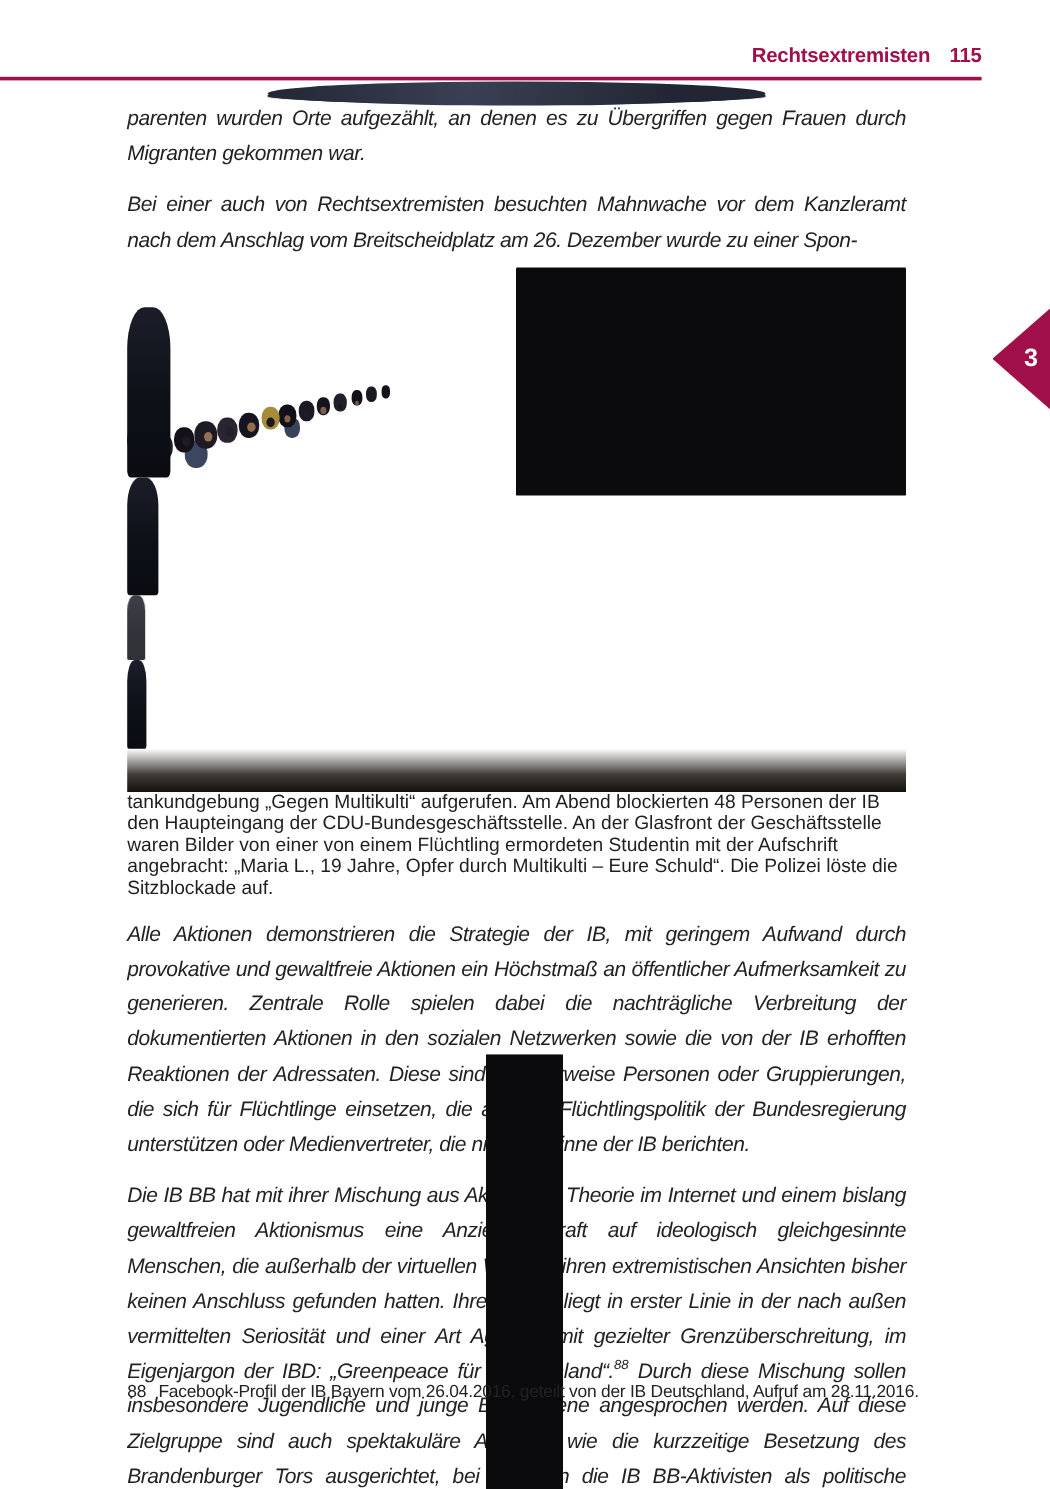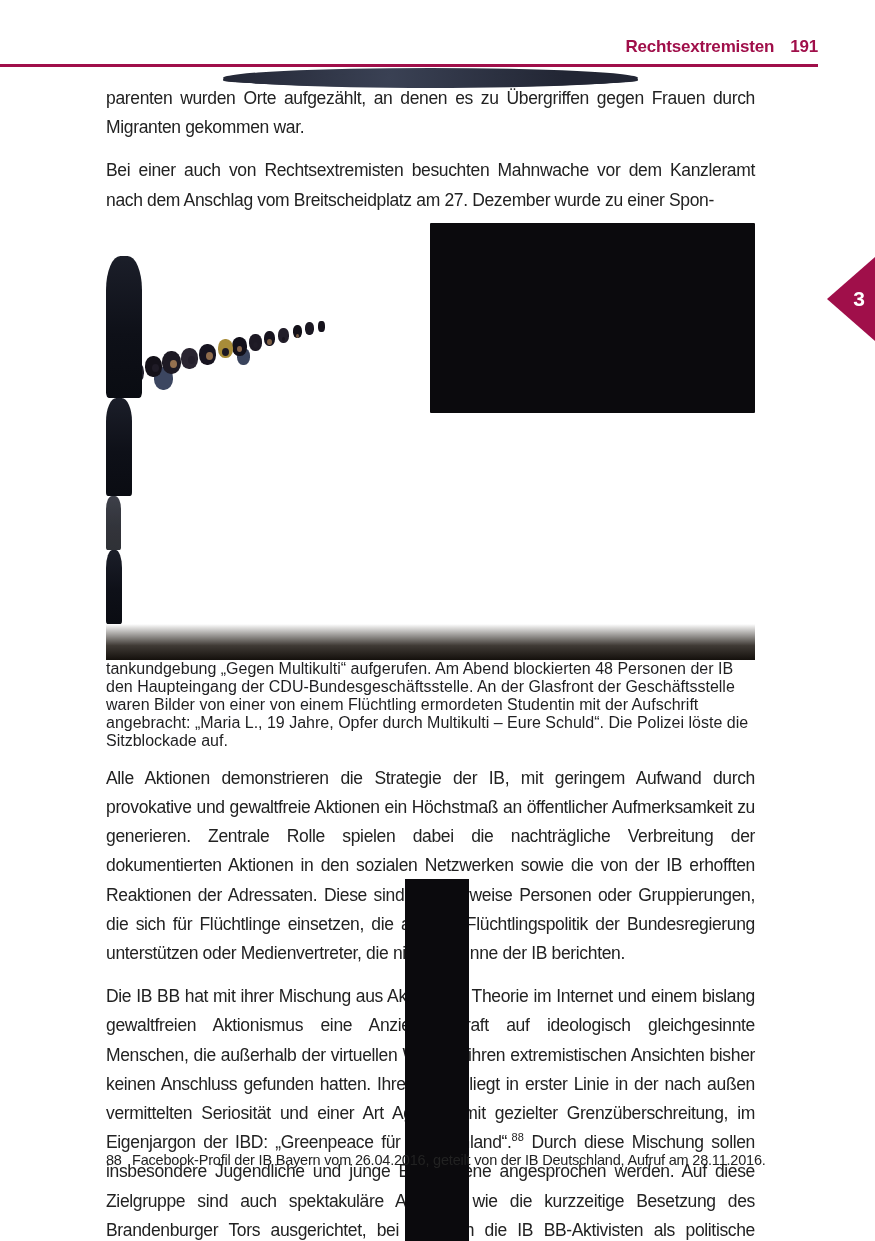--- a/index.html
+++ b/index.html
@@ -21,21 +21,21 @@
     position:absolute; top:257px; right:0; width:48px; height:84px;
     background:var(--accent); clip-path:polygon(100% 0, 100% 100%, 0 50%);
     display:flex; align-items:center; justify-content:flex-end; padding-right:10px;
     color:#fff; font-weight:bold; font-size:21px;
   }
 
   
   main { position:absolute; left:106px; top:84px; width:649px; }
   main p {
     margin:0 0 14px; font-size:17.5px; line-height:29.2px; letter-spacing:-0.35px;
-    text-align:justify; color:#222; hyphens:auto;
+    text-align:justify; color:#222; hyphens:auto;font-style:italic;
   }
   p.cont { margin-bottom:0; }
 
   
   .photo {
     float:right; width:325px; height:190px; margin:8px 0 24px 24px;
     position:relative; overflow:hidden; background:#0b0a0d; border-radius:1px;
   }
   .ph-upper {
     left:0; top:0; width:78%; height:56%;
@@ -117,33 +117,33 @@
   }
   .fn-num { flex:0 0 26px; }
 </style>
 </head>
 <body>
 
 <div class="page">
 
   <header class="page-header">
     <div class="header-titles">
-      <span>Rechtsextremisten</span><span class="header-pagenum">191</span>
+      <span>Rechtsextremisten</span><span class="header-pagenum">115</span>
     </div>
     <div class="header-rule"></div>
   </header>
 
   <div class="chapter-tab">
     <span>3</span>
   </div>
 
   <main>
     <p>parenten wurden Orte aufgezählt, an denen es zu Übergriffen gegen Frauen durch Migranten gekommen war.</p>
 
-    <p class="cont">Bei einer auch von Rechtsextremisten besuchten Mahnwache vor dem Kanzleramt nach dem Anschlag vom Breitscheidplatz am 27. Dezember wurde zu einer Spon-</p>
+    <p class="cont">Bei einer auch von Rechtsextremisten besuchten Mahnwache vor dem Kanzleramt nach dem Anschlag vom Breitscheidplatz am 26. Dezember wurde zu einer Spon-</p>
 
     <p>
       <span class="photo" aria-hidden="true">
         </span>
       </p><div class="ph-upper"></div>
         <div class="ph-sign"></div>
         <div class="ph-glass"></div>
         <div class="ph-lights"></div>
         <div class="ph-crowd"></div>
         <div class="ph-heads"></div>

